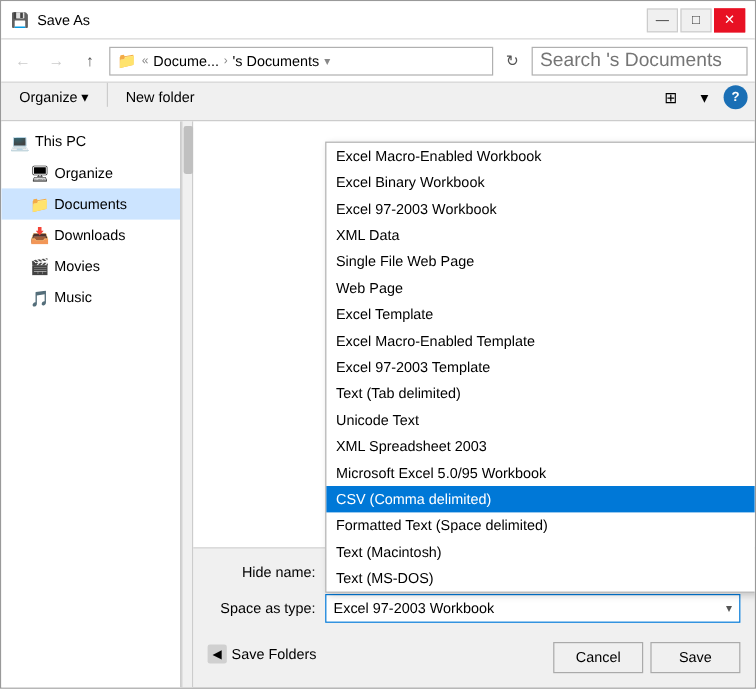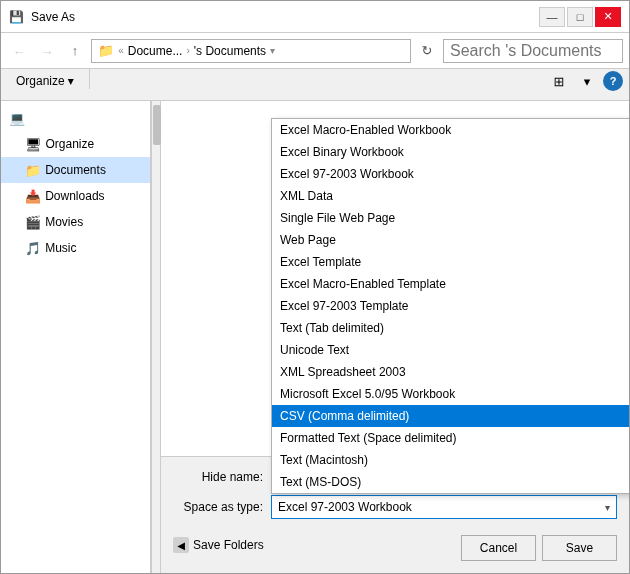--- a/index.html
+++ b/index.html
@@ -371,33 +371,37 @@
       <span class="search-icon">🔍</span>
     </div>
   </div>
 
   <div class="toolbar">
     <button class="toolbar-btn">
       <span>Organize</span>
       <span>▾</span>
     </button>
     <div class="toolbar-separator"></div>
+    <button class="toolbar-btn">
+      <span>New folder</span>
+    </button>
     <div class="toolbar-right">
       <button class="view-btn">⊞</button>
       <button class="view-btn">▾</button>
       <button class="help-btn">?</button>
     </div>
   </div>
 
   <div class="main-content">
 
     <div style="display:flex; flex-shrink:0;">
       <div class="sidebar">
         <div class="sidebar-item">
           <span class="icon">💻</span>
+          <span class="label">This PC</span>
         </div>
         <div class="sidebar-item">
           <span class="indent"></span>
           <span class="icon">🖥</span>
           <span class="label">Organize</span>
         </div>
         <div class="sidebar-item selected">
           <span class="indent"></span>
           <span class="icon">📁</span>
           <span class="label">Documents</span>

